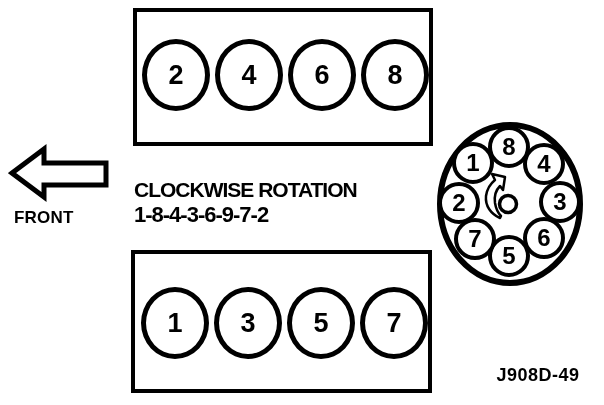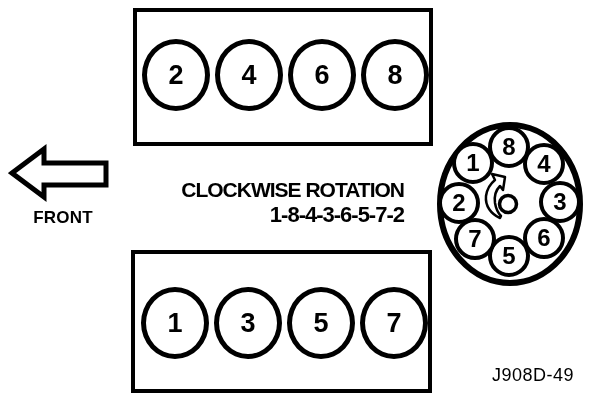--- a/index.html
+++ b/index.html
@@ -32,44 +32,43 @@
     background: #fff;
     display: flex; align-items: center; justify-content: center;
     font-size: 27px; font-weight: bold;
     flex: 0 0 auto;
   }
 
   
   .front-arrow { left: 8px; top: 144px; }
   .front-label {
     left: 14px; top: 208px; width: 98px;
-    text-align: center;
     font-weight: bold;
     font-size: 17px; line-height: 20px;
     letter-spacing: 0.2px;
   }
 
   
-  .rotation { left: 134px; top: 178px; width: 270px; text-align: right; font-weight: bold; }
+  .rotation { left: 134px; top: 178px; width: 270px; text-align: left; font-weight: bold; }
   .rotation-line1 { font-size: 21px; line-height: 24px; letter-spacing: -1px; }
   .rotation-line2 { font-size: 22px; line-height: 25px; letter-spacing: -1px; }
 
   
   .distributor { left: 434px; top: 118px; }
   .distributor text {
     font-family: "Liberation Sans", sans-serif;
     font-size: 24px; font-weight: bold;
     text-anchor: middle;
   }
 
   
   .figure-code {
     left: 492px; top: 365px; width: 92px;
-    text-align: left;
-    font-size: 18px; font-weight: normal;
+    text-align: center;
+    font-size: 18px; font-weight: bold;
     letter-spacing: 0.5px;
   }
 </style>
 </head>
 <body>
 
 <div class="bank bank-top">
   <div class="cyl">
       <span>2</span>
     </div>
@@ -102,21 +101,21 @@
 <svg class="abs front-arrow" width="102" height="58" viewBox="0 0 102 58">
   <polygon points="4,29 36,5 36,19 98,19 98,41 36,41 36,53" fill="#ffffff" stroke="#000000" stroke-width="5" stroke-linejoin="miter"></polygon>
 </svg>
 
 <div class="abs front-label">
   <div>FRONT</div>
 </div>
 
 <div class="abs rotation">
   <div class="rotation-line1">CLOCKWISE ROTATION</div>
-  <div class="rotation-line2">1-8-4-3-6-5-7-2</div>
+  <div class="rotation-line2">1-8-4-3-6-9-7-2</div>
 </div>
 
 <svg class="abs distributor" width="152" height="172" viewBox="0 0 152 172">
   <ellipse cx="76" cy="86" rx="70" ry="79" fill="#ffffff" stroke="#000000" stroke-width="6"></ellipse>
 
   <g>
     <circle cx="75" cy="29" r="19" fill="#fff" stroke="#000" stroke-width="4"></circle>
     <text x="75" y="29" dy="0.35em">8</text>
   </g>
   <g>

